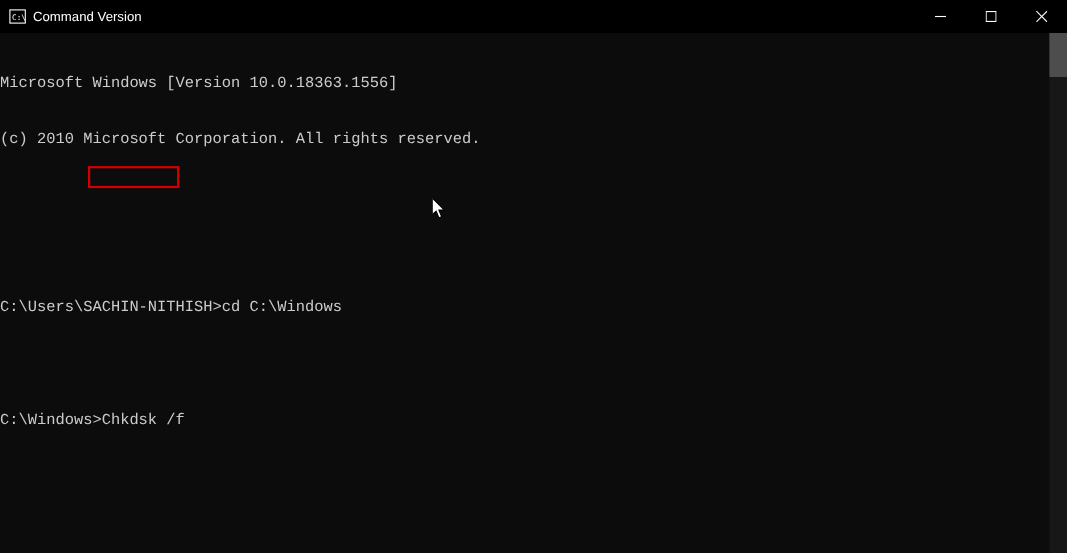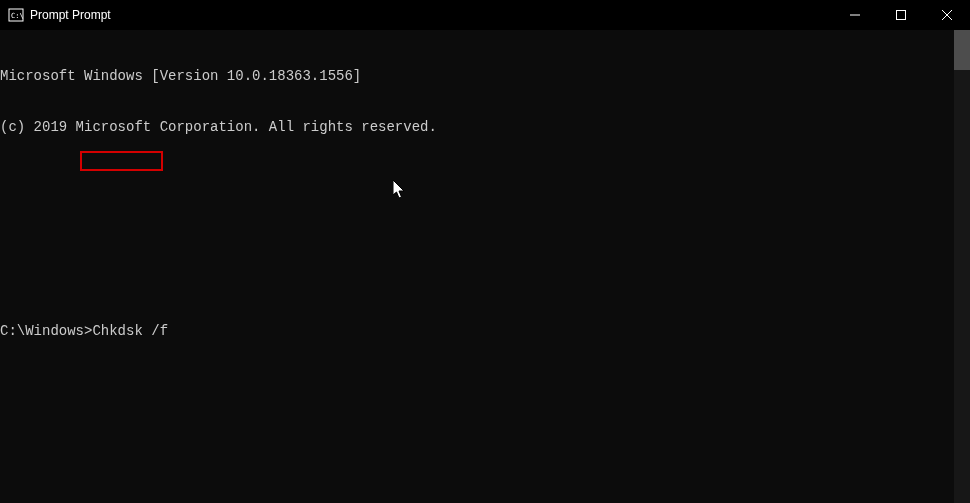--- a/index.html
+++ b/index.html
@@ -88,21 +88,21 @@
 </head>
 <body>
 
 <div class="titlebar">
   <span class="titlebar-icon">
     <svg width="16" height="16" viewBox="0 0 16 16">
       <rect x="1" y="2" width="14" height="12" fill="none" stroke="#ffffff" stroke-width="1"></rect>
       <text x="3" y="11" fill="#ffffff" font-size="7" font-family="monospace">C:\</text>
     </svg>
   </span>
-  <span class="titlebar-title">Prompt Prompt</span>
+  <span class="titlebar-title">Command Version</span>
   <div class="titlebar-controls">
     <div class="titlebar-btn">
       <svg width="10" height="10" viewBox="0 0 10 10">
           <line x1="0" y1="5" x2="10" y2="5" stroke="#ffffff" stroke-width="1"></line>
         </svg>
     </div>
     <div class="titlebar-btn">
       <svg width="10" height="10" viewBox="0 0 10 10">
           <rect x="0.5" y="0.5" width="9" height="9" fill="none" stroke="#ffffff" stroke-width="1"></rect>
         </svg>
@@ -111,23 +111,24 @@
       <svg width="10" height="10" viewBox="0 0 10 10">
           <line x1="0" y1="0" x2="10" y2="10" stroke="#ffffff" stroke-width="1"></line>
           <line x1="10" y1="0" x2="0" y2="10" stroke="#ffffff" stroke-width="1"></line>
         </svg>
     </div>
   </div>
 </div>
 
 <div class="terminal">
   <div class="terminal-line">Microsoft Windows [Version 10.0.18363.1556]</div>
-  <div class="terminal-line">(c) 2019 Microsoft Corporation. All rights reserved.</div>
+  <div class="terminal-line">(c) 2010 Microsoft Corporation. All rights reserved.</div>
   <div class="terminal-line"></div>
   <div class="terminal-line"></div>
+  <div class="terminal-line">C:\Users\SACHIN-NITHISH&gt;cd C:\Windows</div>
   <div class="terminal-line"></div>
   <div class="terminal-line">C:\Windows&gt;Chkdsk /f</div>
 </div>
 
 <div class="highlight-box" style="left:80px;top:151px;width:83px;height:20px;"></div>
 
 <div class="scrollbar">
   <div class="scrollbar-thumb"></div>
 </div>
 

